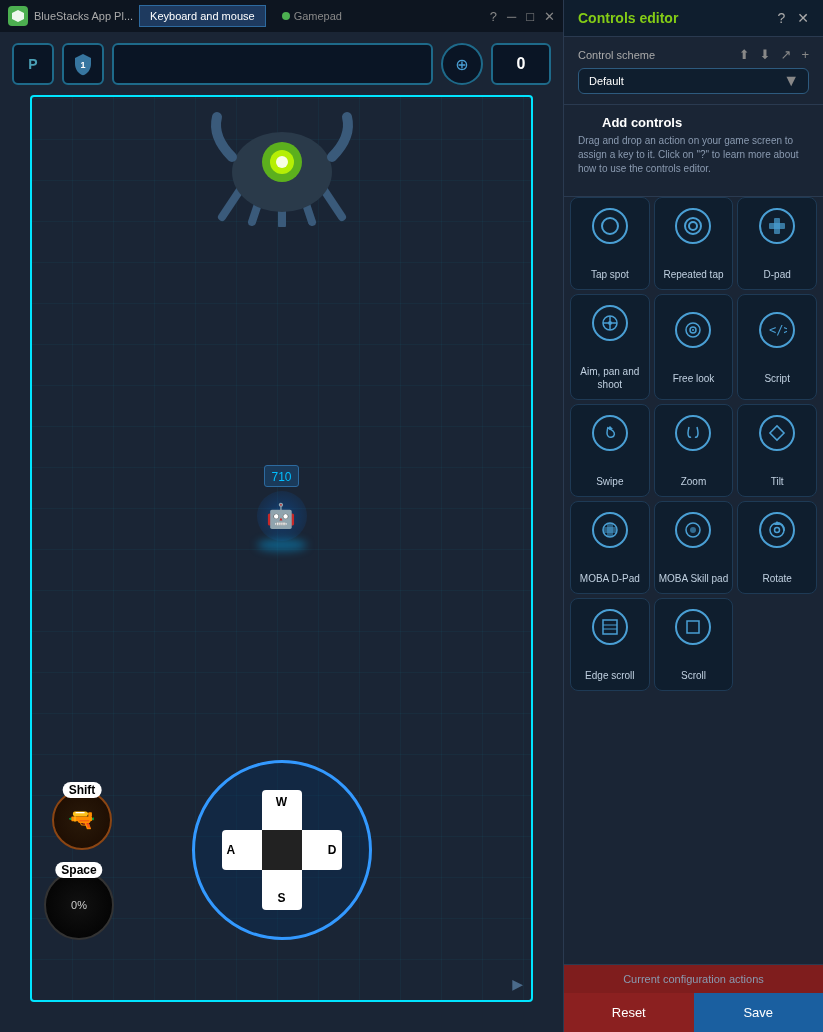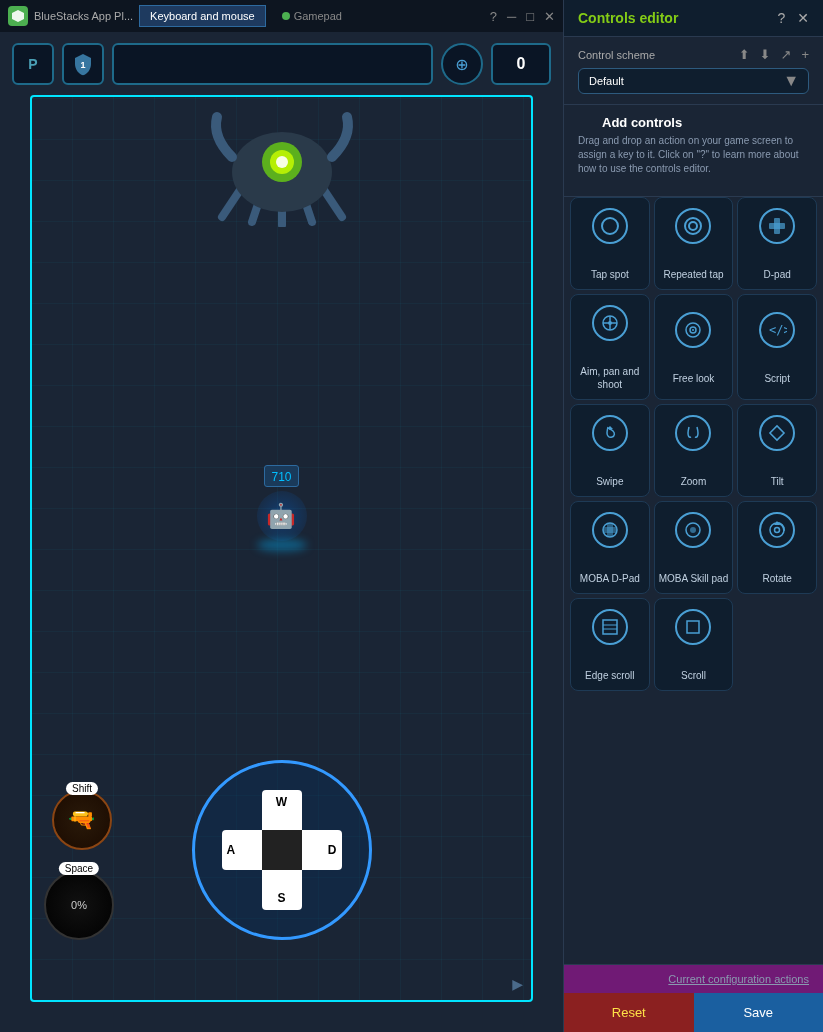--- a/index.html
+++ b/index.html
@@ -305,22 +305,22 @@
       justify-content: center;
       position: relative;
     }
     .ctrl-label {
       position: absolute;
       top: -10px;
       left: 50%;
       transform: translateX(-50%);
       background: white;
       color: black;
-      font-size: 10px;
-      font-weight: normal;
+      font-size: 12px;
+      font-weight: bold;
       padding: 1px 6px;
       border-radius: 8px;
       white-space: nowrap;
     }
     .ctrl-space {
       position: absolute;
       bottom: 60px;
       left: 12px;
       margin-top: 39px;
     }
@@ -469,35 +469,34 @@
       text-align: center;
       line-height: 1.3;
     }
 
     
     .panel-bottom {
       margin-top: auto;
       border-top: 1px solid #2a3a50;
     }
     .config-actions-label {
-      background: #701a75;
+      background: #7f1d1d;
       padding: 8px 14px;
       color: #8a9ab0;
       font-size: 11px;
-      text-align: right;
-      text-decoration: underline;
+      text-align: center;
     }
     .action-buttons {
       display: flex;
     }
     .btn-reset {
       flex: 1;
       background: #8b2020;
       border: none;
-      color: #fde047;
+      color: #ffffff;
       padding: 12px;
       font-size: 13px;
       cursor: pointer;
       font-weight: 500;
     }
     .btn-save {
       flex: 1;
       background: #1a5fa0;
       border: none;
       color: #fff;

